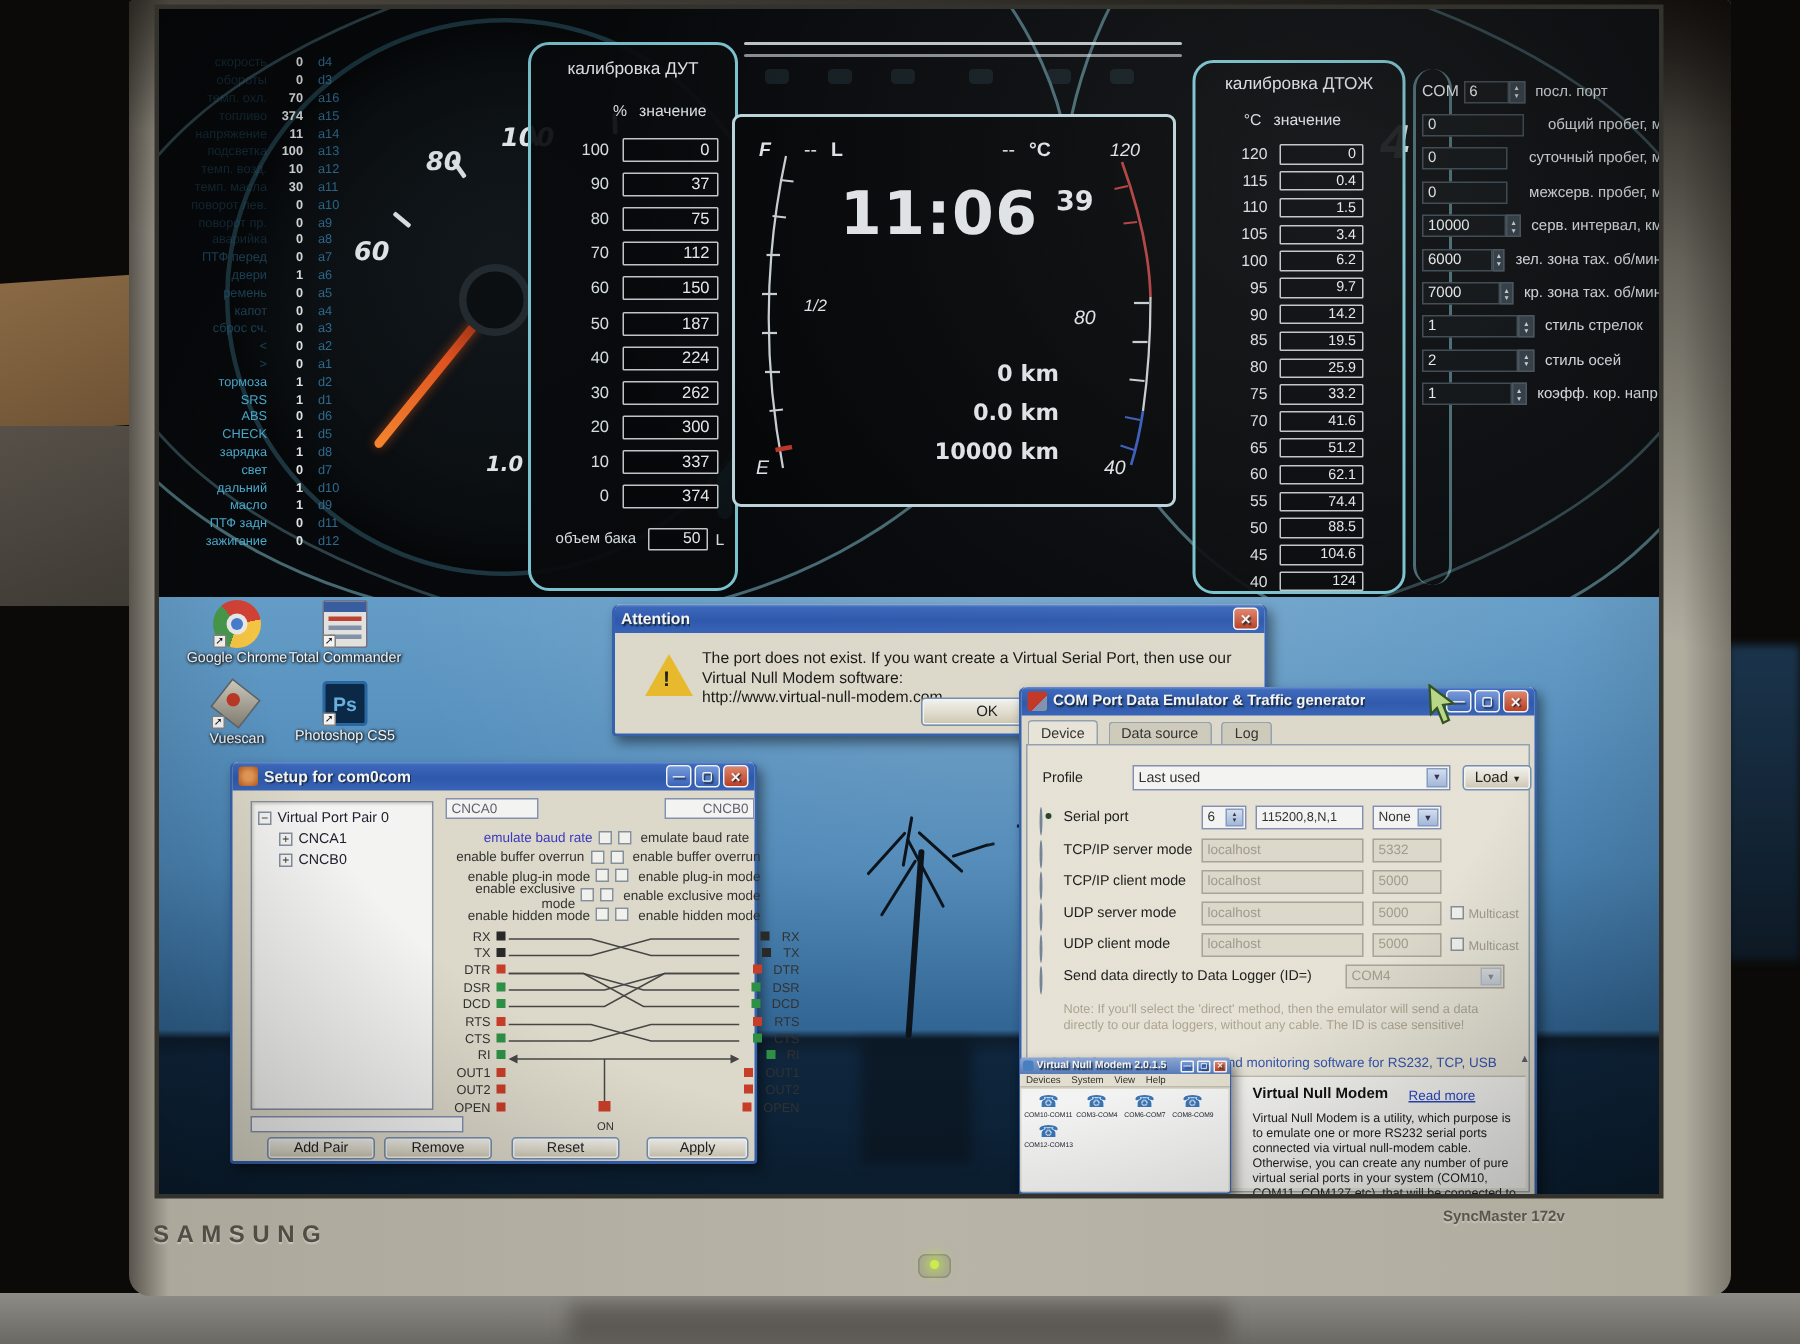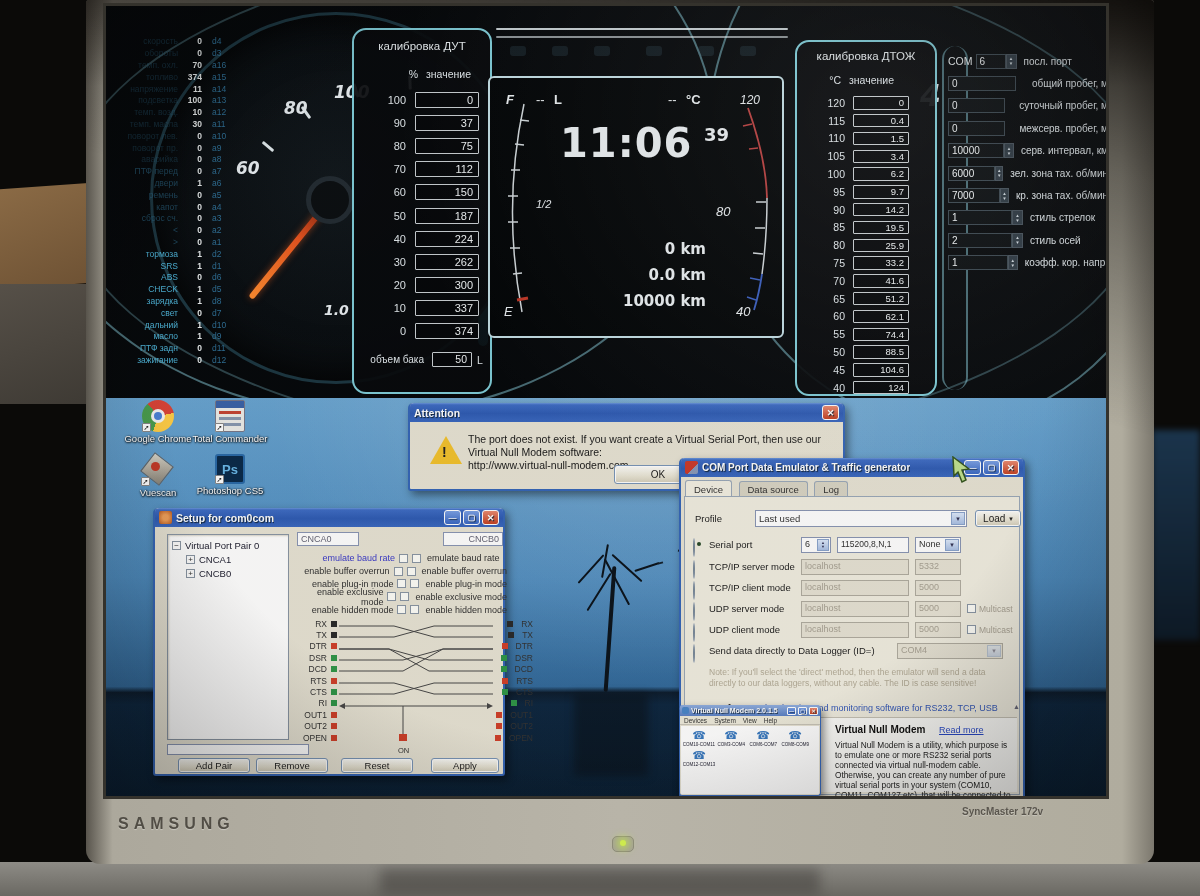--- a/index.html
+++ b/index.html
@@ -14,21 +14,21 @@
   .right-glow{left:1152px;top:430px;width:48px;height:210px;background:linear-gradient(180deg,#1e3c58,#0e1c2a);filter:blur(3px);opacity:.85;}
   .desk{left:0;top:862px;width:1200px;height:34px;background:linear-gradient(180deg,#8e8c86,#6a6862);}
   .desk-shadow{left:380px;top:868px;width:440px;height:26px;background:rgba(40,38,34,.35);filter:blur(6px);}
 
   
   .monitor{left:86px;top:0;width:1068px;height:864px;z-index:1;border-radius:3px 3px 14px 14px;
            background:linear-gradient(90deg,#58544c,#aca89c 2.5%,#b8b4a8 50%,#b0ac9e 97%,#7c786e);}
   .monitor::before{content:"";position:absolute;inset:0;border-radius:inherit;
            background:linear-gradient(195deg,rgba(10,8,6,.92) 0%,rgba(10,8,6,.45) 16%,transparent 38%),
                       linear-gradient(0deg,transparent 90%,rgba(20,16,12,.5) 100%);}
-  .brand{left:32px;top:815px;font-size:16px;font-weight:700;letter-spacing:5px;color:#514d45;text-shadow:0 1px 1px rgba(255,255,255,.35);}
+  .brand{left:16px;top:815px;font-size:16px;font-weight:700;letter-spacing:5px;color:#514d45;text-shadow:0 1px 1px rgba(255,255,255,.35);}
   .model{left:876px;top:806px;font-size:10px;font-weight:700;color:#5a564e;text-shadow:0 1px 1px rgba(255,255,255,.3);}
   .pwr-btn{left:526px;top:836px;width:22px;height:16px;border-radius:5px;background:#a5a196;border:1px solid #8a867c;}
   .led{left:534px;top:840px;width:6px;height:6px;border-radius:50%;background:#cdea4e;box-shadow:0 0 9px 3px rgba(195,235,70,.85);}
 
   
   .screen{left:106px;top:6px;width:1000px;height:790px;background:#04070a;z-index:2;overflow:hidden;
           box-shadow:inset 0 0 14px rgba(0,0,0,.9),0 0 0 3px #34322c;}
   .glare{inset:0;z-index:40;pointer-events:none;
          background:radial-gradient(ellipse at 78% 14%,rgba(255,255,255,.07),transparent 45%),
                     radial-gradient(ellipse at 50% 48%,transparent 62%,rgba(0,0,0,.30) 100%),

